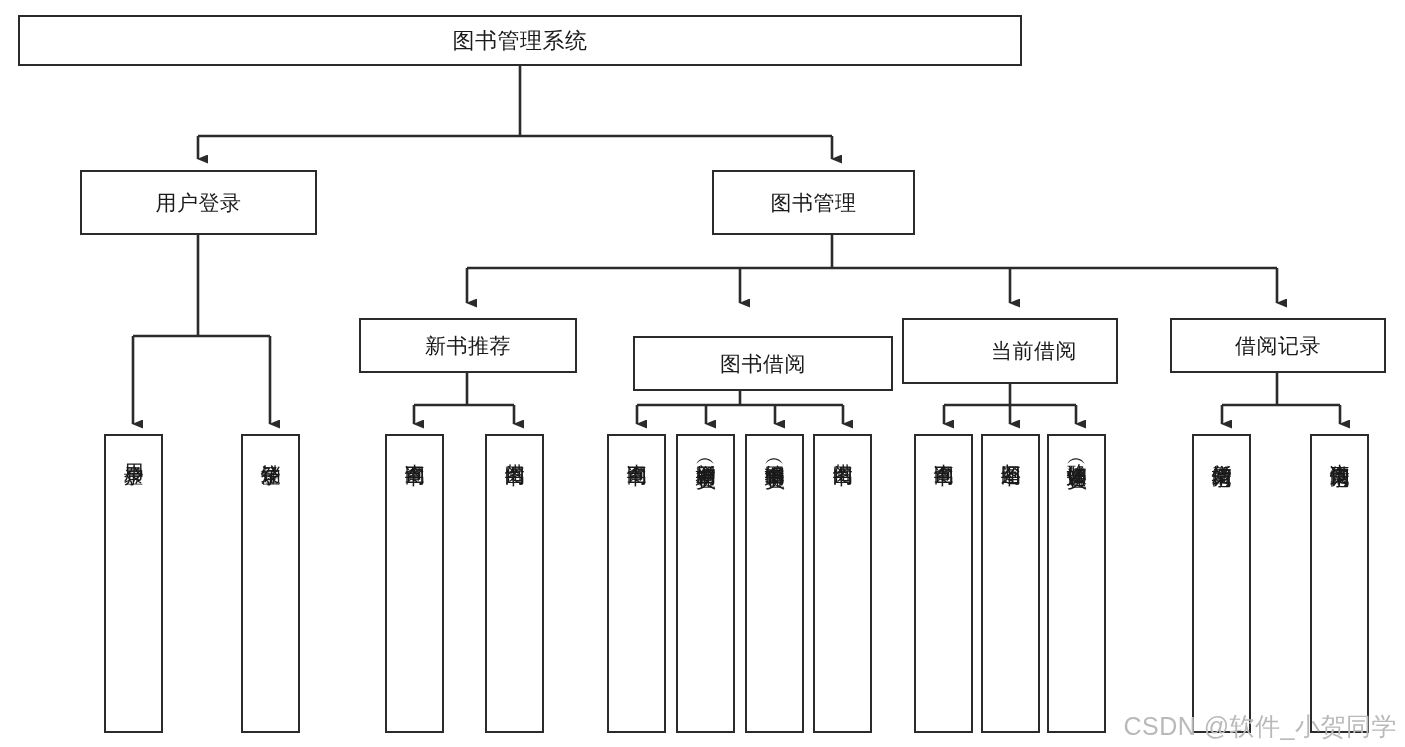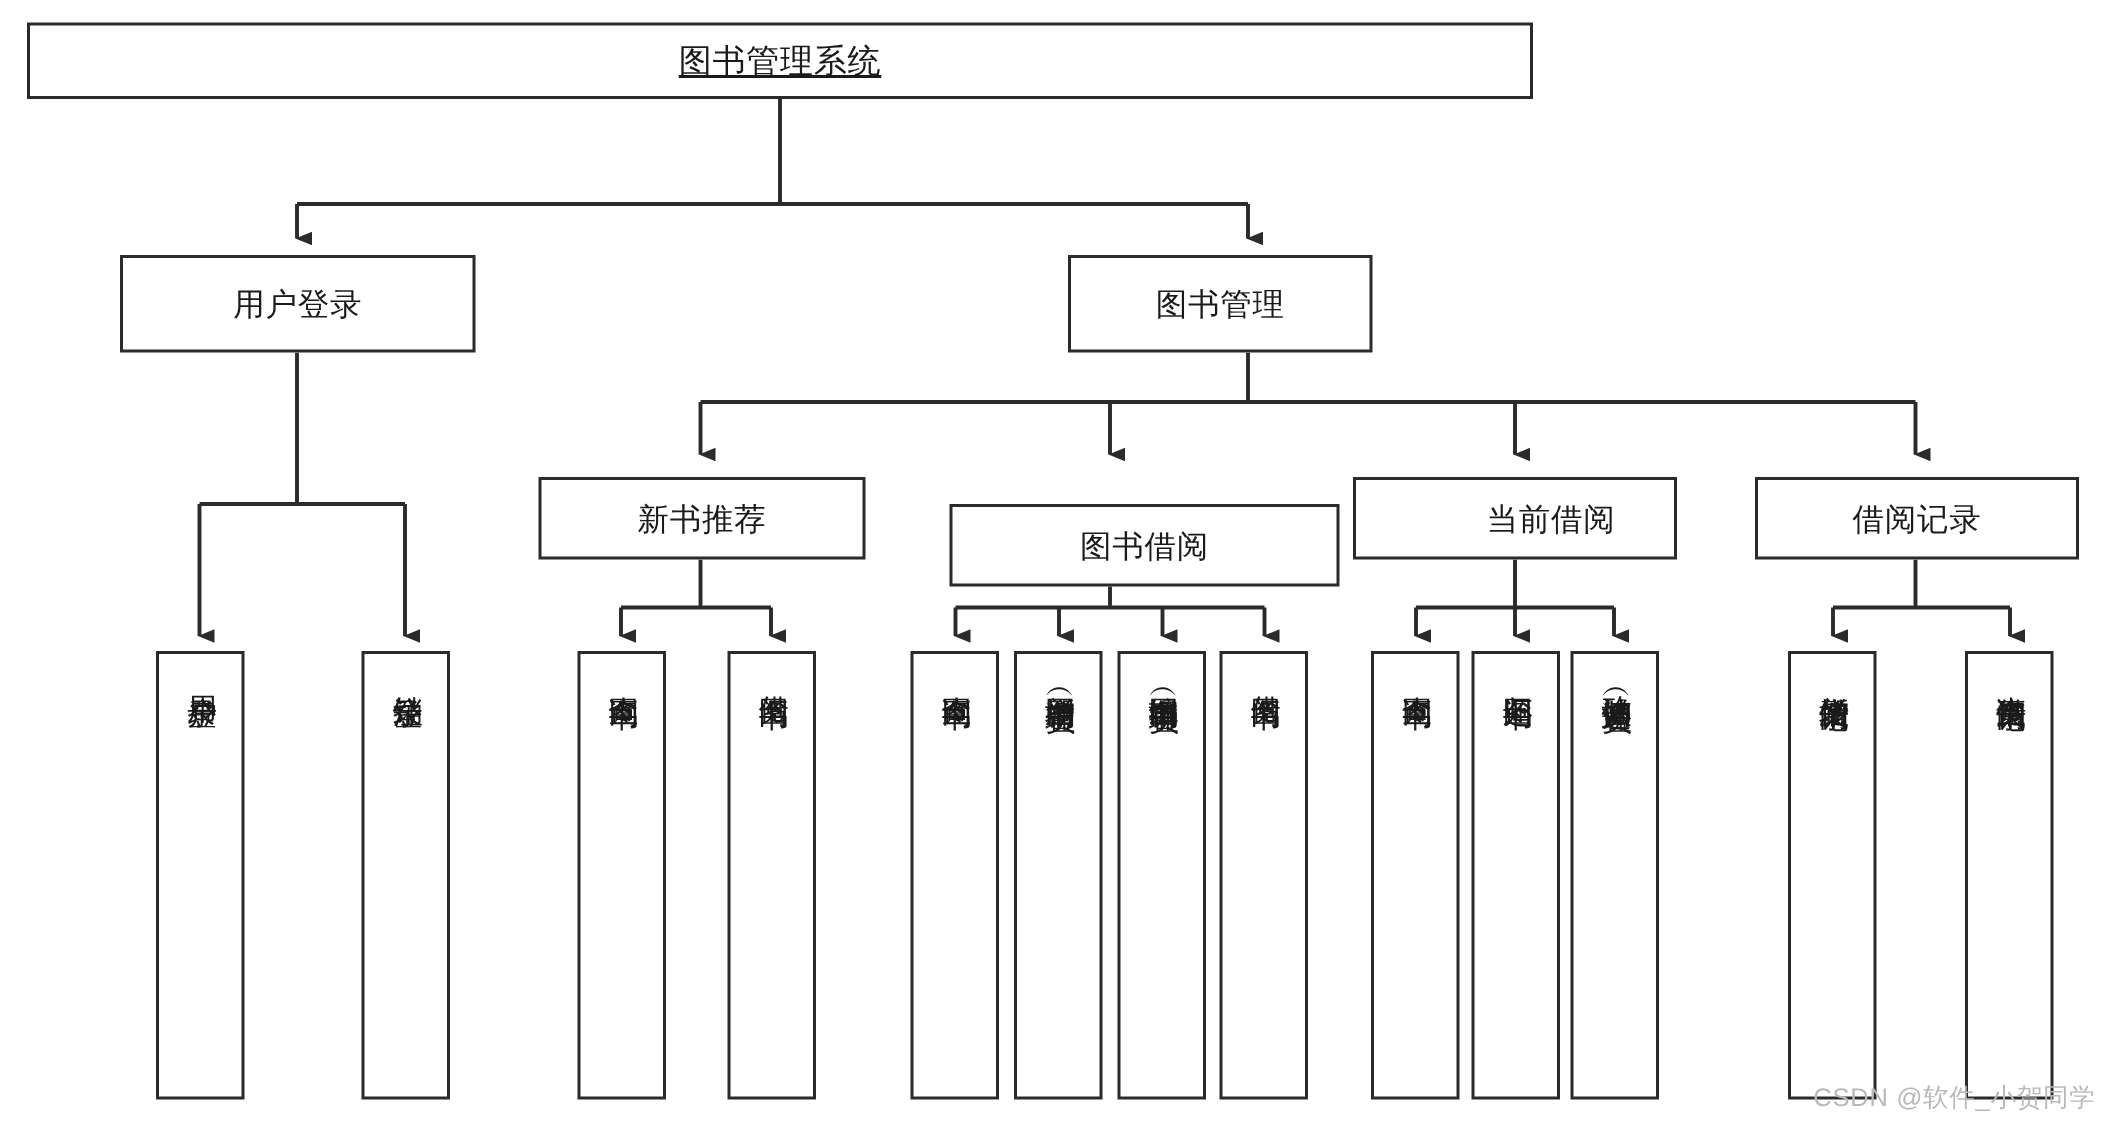--- a/index.html
+++ b/index.html
@@ -35,41 +35,40 @@
     justify-content: center;
     color: #1a1a1a;
   }
   .node.horiz {
     font-size: 21px;
     letter-spacing: 0.5px;
     white-space: nowrap;
   }
   .node.root {
     font-size: 22px;
-    text-decoration: underline;
   }
   .node.leaf {
     align-items: flex-start;
     justify-content: center;
     padding-top: 12px;
     font-size: 20px;
   }
   .vtext {
     writing-mode: vertical-rl;
     text-orientation: upright;
     line-height: 1.38;
     letter-spacing: 1px;
     white-space: nowrap;
     display: block;
   }
   .watermark {
     position: absolute;
     right: 8px;
     bottom: 4px;
-    font-size: 17px;
+    font-size: 25px;
     color: #b9b9b9;
     white-space: nowrap;
     letter-spacing: 0.5px;
   }
 </style>
 </head>
 <body>
 
 <div id="canvas">
 
@@ -133,21 +132,21 @@
   <div class="node horiz" style="left:712px; top:170px; width:203px; height:65px;">
     <span>图书管理</span>
   </div>
 
   <div class="node horiz" style="left:359px; top:318px; width:218px; height:55px;justify-content:center;">
     <span>新书推荐</span>
   </div>
   <div class="node horiz" style="left:633px; top:336px; width:260px; height:55px;">
     <span>图书借阅</span>
   </div>
-  <div class="node horiz" style="left:902px; top:318px; width:216px; height:55px;padding-left:48px;">
+  <div class="node horiz" style="left:902px; top:318px; width:216px; height:66px;padding-left:48px;">
     <span>当前借阅</span>
   </div>
   <div class="node horiz" style="left:1170px; top:318px; width:216px; height:55px;">
     <span>借阅记录</span>
   </div>
 
   <div class="node leaf" style="left:104px; top:434px; width:59px; height:299px;">
     <span class="vtext">用户登录</span>
   </div>
   <div class="node leaf" style="left:241px; top:434px; width:59px; height:299px;">

